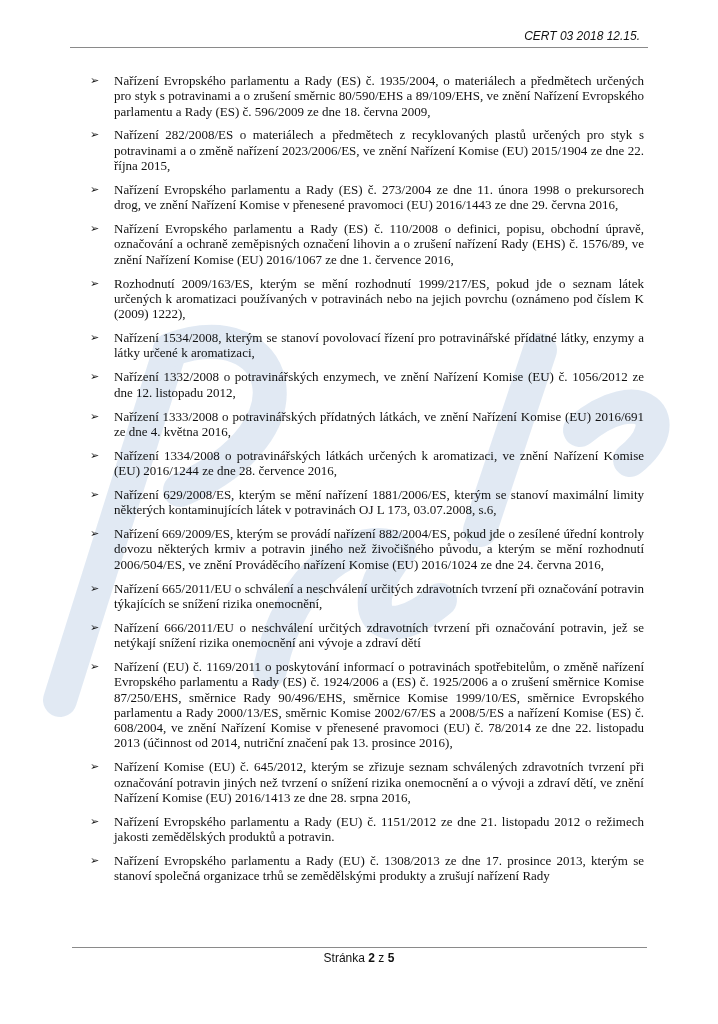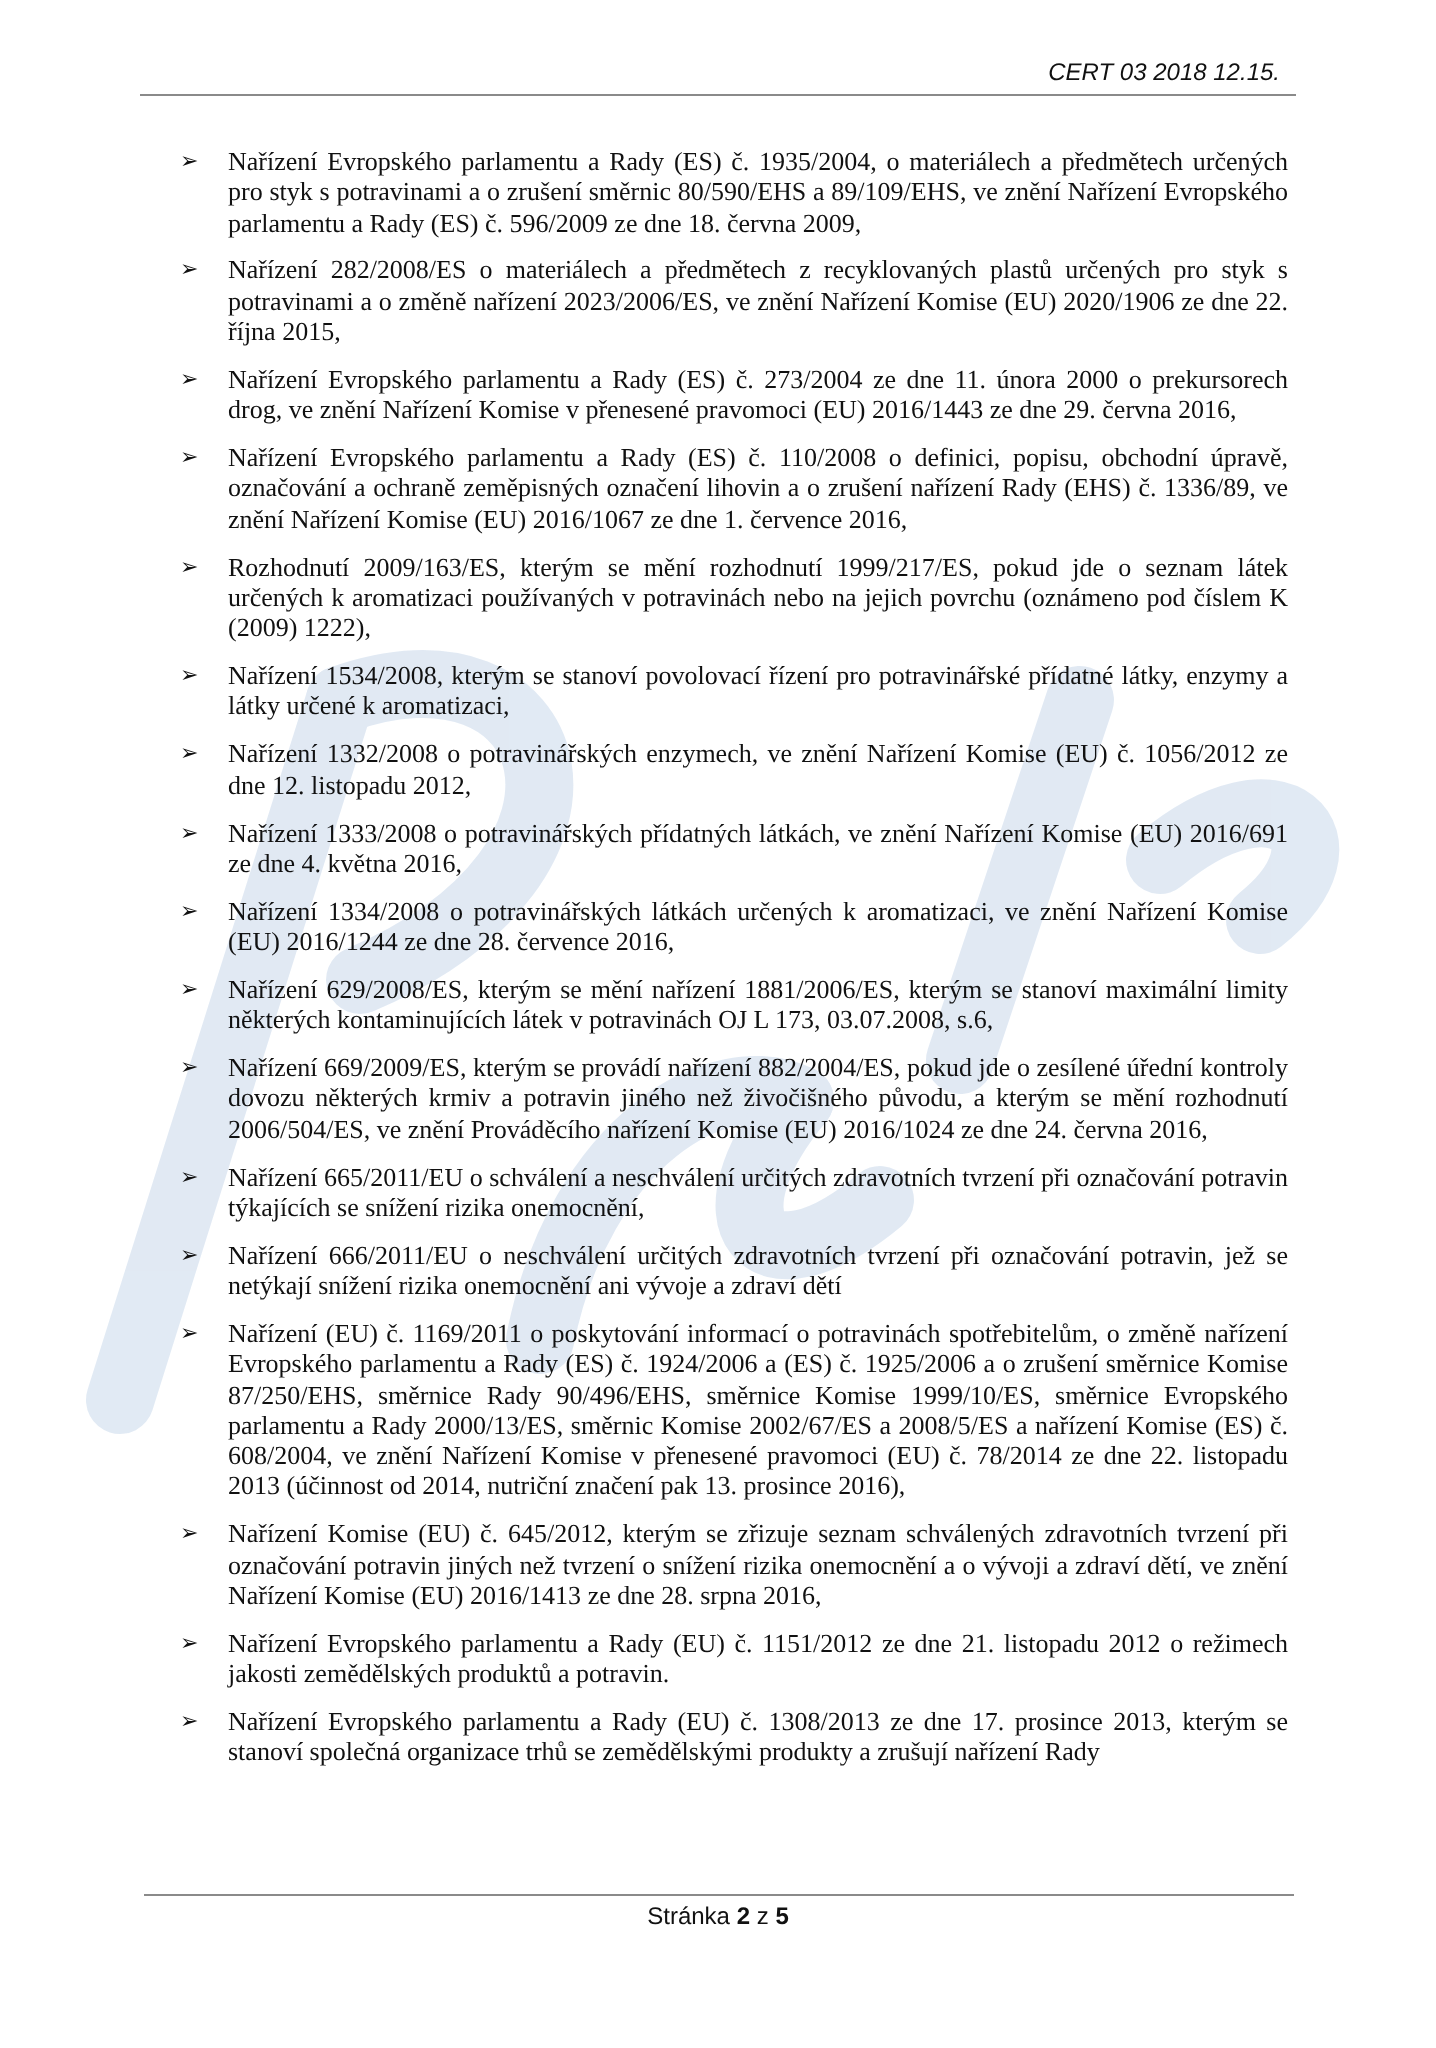--- a/index.html
+++ b/index.html
@@ -44,23 +44,23 @@
       <path d="M150 120 C 260 80, 300 200, 160 260"></path>
       <path d="M250 440 C 270 340, 340 300, 380 320"></path>
       <path d="M380 320 C 330 380, 360 420, 420 370"></path>
       <path d="M460 300 L 520 120"></path>
       <path d="M560 200 C 620 150, 660 190, 610 230"></path>
     </g>
   </svg>
 
   <div class="content" id="content">
       <div class="item"><span class="bullet">➢</span><b>Nařízení Evropského parlamentu a Rady (ES) č. 1935/2004</b><span>, o materiálech a předmětech určených pro styk s potravinami a o zrušení směrnic 80/590/EHS a 89/109/EHS, ve znění Nařízení Evropského parlamentu a Rady (ES) č. </span><b>596/2009</b><span> ze dne 18. června 2009,</span></div>
-      <div class="item"><span class="bullet">➢</span><b>Nařízení 282/2008/ES</b><span> o materiálech a předmětech z recyklovaných plastů určených pro styk s potravinami a o změně nařízení 2023/2006/ES, ve znění Nařízení Komise (EU) </span><b>2020/1906</b><span> ze dne 22. října 2015,</span></div>
-      <div class="item"><span class="bullet">➢</span><b>Nařízení Evropského parlamentu a Rady (ES) č. 273/2004</b><span> ze dne 11. února 2000 o prekursorech drog, ve znění Nařízení Komise v přenesené pravomoci (EU) 2016/1443 ze dne 29. června 2016,</span></div>
-      <div class="item"><span class="bullet">➢</span><b>Nařízení Evropského parlamentu a Rady (ES) č. 110/2008</b><span> o definici, popisu, obchodní úpravě, označování a ochraně zeměpisných označení lihovin a o zrušení nařízení Rady (EHS) č. 1336/89, ve znění Nařízení Komise (EU) 2016/1067 ze dne 1. července 2016,</span></div>
+      <div class="item"><span class="bullet">➢</span><b>Nařízení 282/2008/ES</b><span> o materiálech a předmětech z recyklovaných plastů určených pro styk s potravinami a o změně nařízení 2023/2006/ES, ve znění Nařízení Komise (EU) </span><b>2015/1904</b><span> ze dne 22. října 2015,</span></div>
+      <div class="item"><span class="bullet">➢</span><b>Nařízení Evropského parlamentu a Rady (ES) č. 273/2004</b><span> ze dne 11. února 1998 o prekursorech drog, ve znění Nařízení Komise v přenesené pravomoci (EU) 2016/1443 ze dne 29. června 2016,</span></div>
+      <div class="item"><span class="bullet">➢</span><b>Nařízení Evropského parlamentu a Rady (ES) č. 110/2008</b><span> o definici, popisu, obchodní úpravě, označování a ochraně zeměpisných označení lihovin a o zrušení nařízení Rady (EHS) č. 1576/89, ve znění Nařízení Komise (EU) 2016/1067 ze dne 1. července 2016,</span></div>
       <div class="item"><span class="bullet">➢</span><b>Rozhodnutí 2009/163/ES</b><span>, kterým se mění rozhodnutí 1999/217/ES, pokud jde o seznam látek určených k aromatizaci používaných v potravinách nebo na jejich povrchu (oznámeno pod číslem K (2009) 1222),</span></div>
       <div class="item"><span class="bullet">➢</span><b>Nařízení 1534/2008,</b><span> kterým se stanoví povolovací řízení pro potravinářské přídatné látky, enzymy a látky určené k aromatizaci,</span></div>
       <div class="item"><span class="bullet">➢</span><b>Nařízení 1332/2008</b><span> o potravinářských enzymech, ve znění Nařízení Komise (EU) č. </span><b>1056/2012</b><span> ze dne 12. listopadu 2012,</span></div>
       <div class="item"><span class="bullet">➢</span><b>Nařízení 1333/2008</b><span> o potravinářských přídatných látkách, ve znění Nařízení Komise (EU) </span><b>2016/691</b><span> ze dne 4. května 2016,</span></div>
       <div class="item"><span class="bullet">➢</span><b>Nařízení 1334/2008</b><span> o potravinářských látkách určených k aromatizaci, ve znění Nařízení Komise (EU) </span><b>2016/1244</b><span> ze dne 28. července 2016,</span></div>
       <div class="item"><span class="bullet">➢</span><b>Nařízení 629/2008/ES</b><span>, kterým se mění nařízení 1881/2006/ES, kterým se stanoví maximální limity některých kontaminujících látek v potravinách  OJ L 173, 03.07.2008, s.6,</span></div>
       <div class="item"><span class="bullet">➢</span><b>Nařízení 669/2009/ES</b><span>, kterým se provádí nařízení  882/2004/ES, pokud jde o zesílené úřední kontroly dovozu některých krmiv a potravin jiného než živočišného původu, a kterým se mění rozhodnutí 2006/504/ES, ve znění Prováděcího nařízení Komise (EU) </span><b>2016/1024</b><span> ze dne 24. června 2016,</span></div>
       <div class="item"><span class="bullet">➢</span><b>Nařízení 665/2011/EU</b><span> o schválení a neschválení určitých zdravotních tvrzení při označování potravin týkajících se snížení rizika onemocnění,</span></div>
       <div class="item"><span class="bullet">➢</span><b>Nařízení 666/2011/EU</b><span> o neschválení určitých zdravotních tvrzení při označování potravin, jež se netýkají snížení rizika onemocnění ani vývoje a zdraví dětí</span></div>
       <div class="item"><span class="bullet">➢</span><b>Nařízení (EU) č. 1169/2011</b><span>  o poskytování informací o potravinách spotřebitelům, o změně nařízení Evropského parlamentu a Rady (ES) č. 1924/2006 a (ES) č. 1925/2006 a o zrušení směrnice Komise 87/250/EHS, směrnice Rady 90/496/EHS, směrnice Komise 1999/10/ES, směrnice Evropského parlamentu a Rady 2000/13/ES, směrnic Komise 2002/67/ES a 2008/5/ES a nařízení Komise (ES) č. 608/2004, ve znění Nařízení Komise v přenesené pravomoci (EU) č. </span><b>78/2014</b><span> ze dne 22. listopadu 2013 (účinnost od 2014, nutriční značení pak 13. prosince 2016),</span></div>

